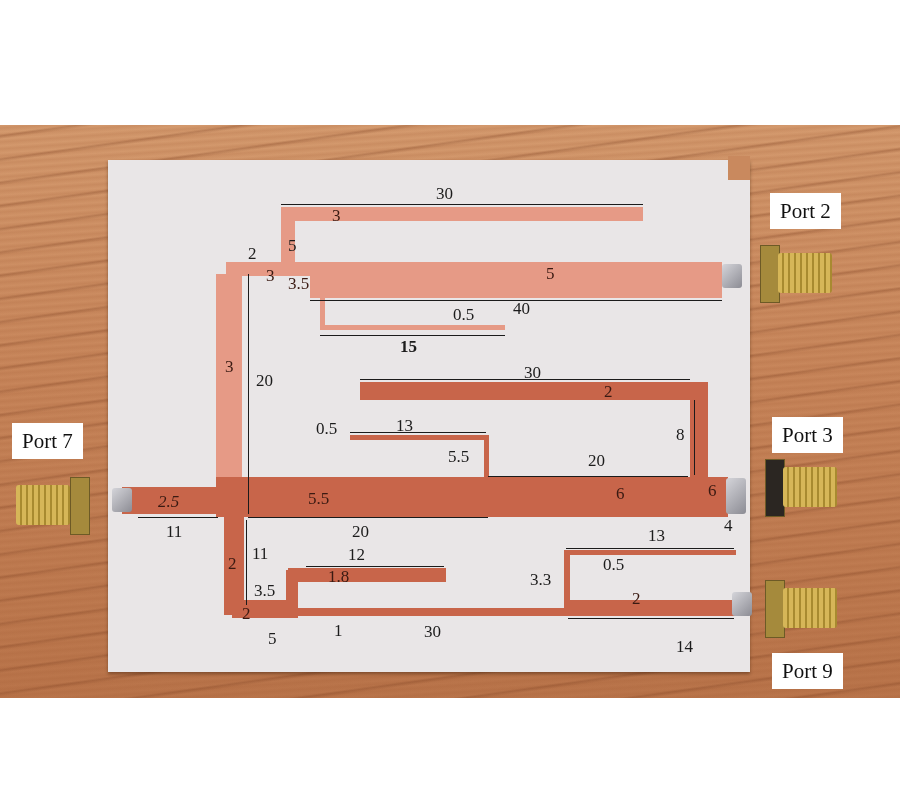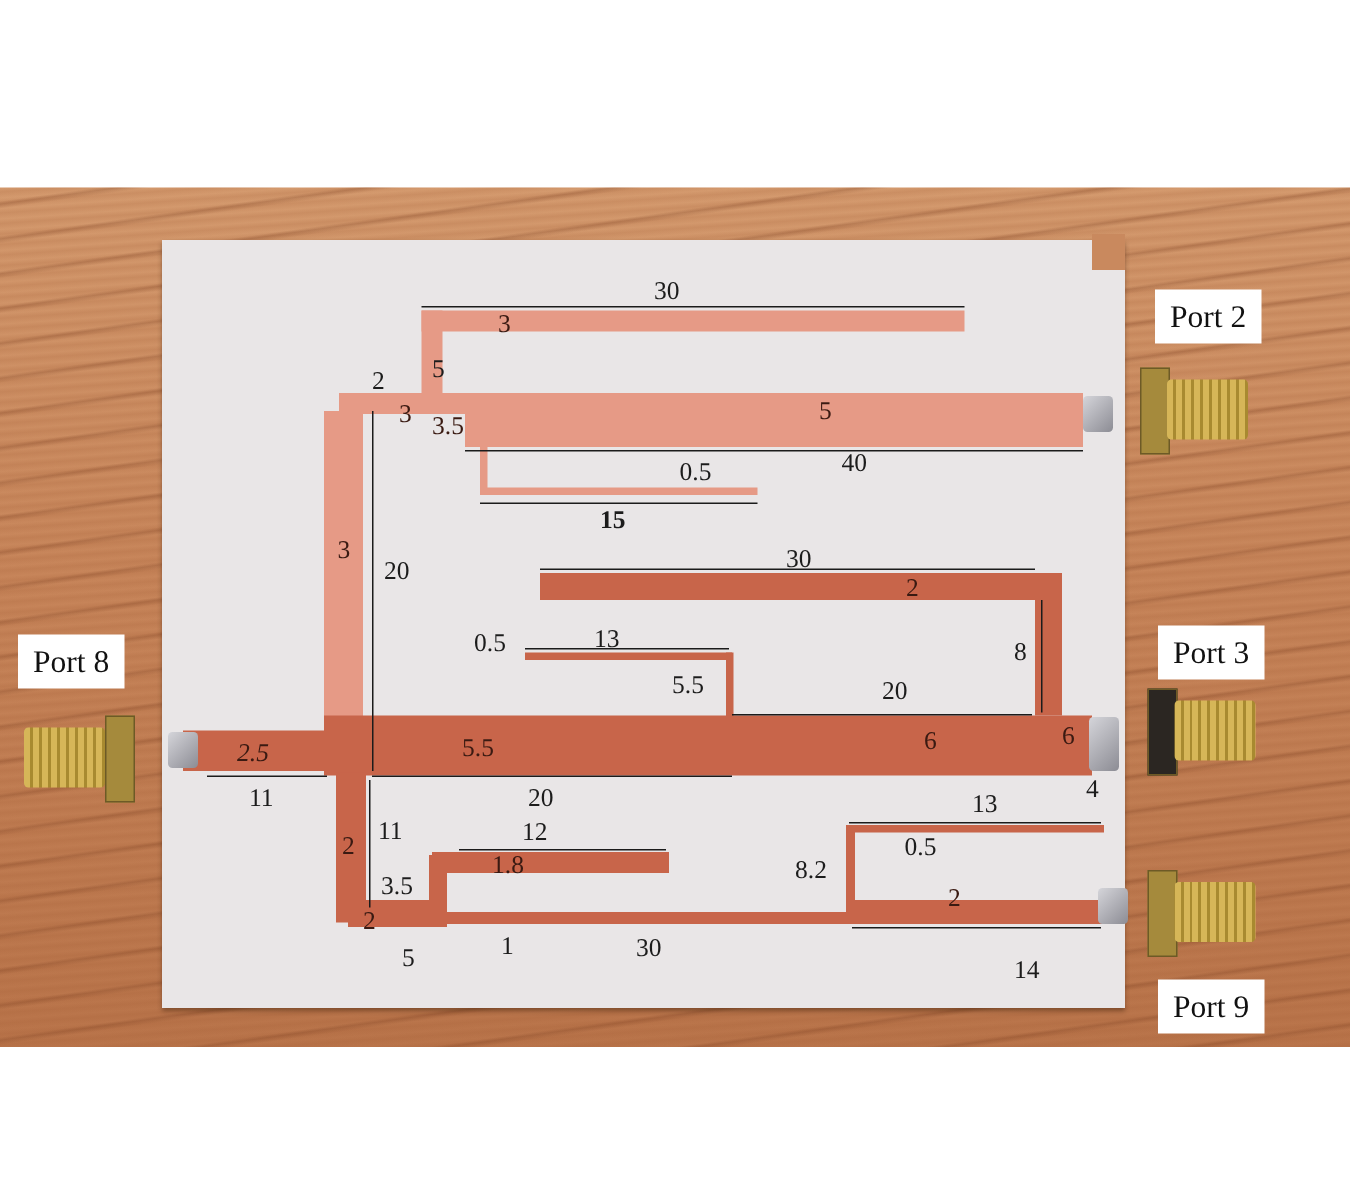--- a/index.html
+++ b/index.html
@@ -77,21 +77,21 @@
     <div class="dim" style="left:458px;top:388px;width:168px;height:1px;"></div>
     <div class="dim" style="left:460px;top:458px;width:166px;height:1px;"></div>
 
     <span class="lbl" style="left:328px;top:25px;">30</span>
     <span class="lbl on" style="left:224px;top:47px;">3</span>
     <span class="lbl" style="left:180px;top:77px;">5</span>
     <span class="lbl" style="left:140px;top:85px;">2</span>
     <span class="lbl on" style="left:158px;top:107px;">3</span>
     <span class="lbl on" style="left:180px;top:115px;">3.5</span>
     <span class="lbl on" style="left:438px;top:105px;">5</span>
-    <span class="lbl" style="left:405px;top:140px;margin-left:48px;">40</span>
+    <span class="lbl" style="left:405px;top:140px;">40</span>
     <span class="lbl" style="left:345px;top:146px;">0.5</span>
     <span class="lbl" style="left:292px;top:178px;font-weight:bold;">15</span>
     <span class="lbl on" style="left:117px;top:198px;">3</span>
     <span class="lbl" style="left:148px;top:212px;">20</span>
     <span class="lbl" style="left:416px;top:204px;">30</span>
     <span class="lbl on" style="left:496px;top:223px;">2</span>
     <span class="lbl" style="left:568px;top:266px;">8</span>
     <span class="lbl" style="left:208px;top:260px;">0.5</span>
     <span class="lbl" style="left:288px;top:257px;">13</span>
     <span class="lbl" style="left:340px;top:288px;">5.5</span>
@@ -107,21 +107,21 @@
     <span class="lbl" style="left:144px;top:385px;">11</span>
     <span class="lbl" style="left:240px;top:386px;">12</span>
     <span class="lbl on" style="left:220px;top:408px;">1.8</span>
     <span class="lbl" style="left:146px;top:422px;">3.5</span>
     <span class="lbl on" style="left:134px;top:445px;">2</span>
     <span class="lbl" style="left:160px;top:470px;">5</span>
     <span class="lbl" style="left:226px;top:462px;">1</span>
     <span class="lbl" style="left:316px;top:463px;">30</span>
     <span class="lbl" style="left:540px;top:367px;">13</span>
     <span class="lbl" style="left:495px;top:396px;">0.5</span>
-    <span class="lbl" style="left:422px;top:411px;">8.2</span>
+    <span class="lbl" style="left:422px;top:411px;">3.3</span>
     <span class="lbl on" style="left:524px;top:430px;">2</span>
     <span class="lbl" style="left:568px;top:478px;">14</span>
   </div>
 
   <div class="sma left" style="left:16px;top:352px;">
     <div class="body"></div>
       <div class="flange"></div>
   </div>
   <div class="sma" style="left:760px;top:120px;">
     <div class="flange"></div>
@@ -129,17 +129,17 @@
   </div>
   <div class="sma" style="left:765px;top:334px;">
     <div class="flange" style="background:#2b2622;"></div>
       <div class="body"></div>
   </div>
   <div class="sma" style="left:765px;top:455px;">
     <div class="flange"></div>
       <div class="body"></div>
   </div>
 
-  <div class="port-label" style="left:12px;top:298px;">Port 8</div>
+  <div class="port-label" style="left:12px;top:298px;">Port 7</div>
   <div class="port-label" style="left:770px;top:68px;">Port 2</div>
   <div class="port-label" style="left:772px;top:292px;">Port 3</div>
   <div class="port-label" style="left:772px;top:528px;">Port 9</div>
 </div>
 
 </body></html>

